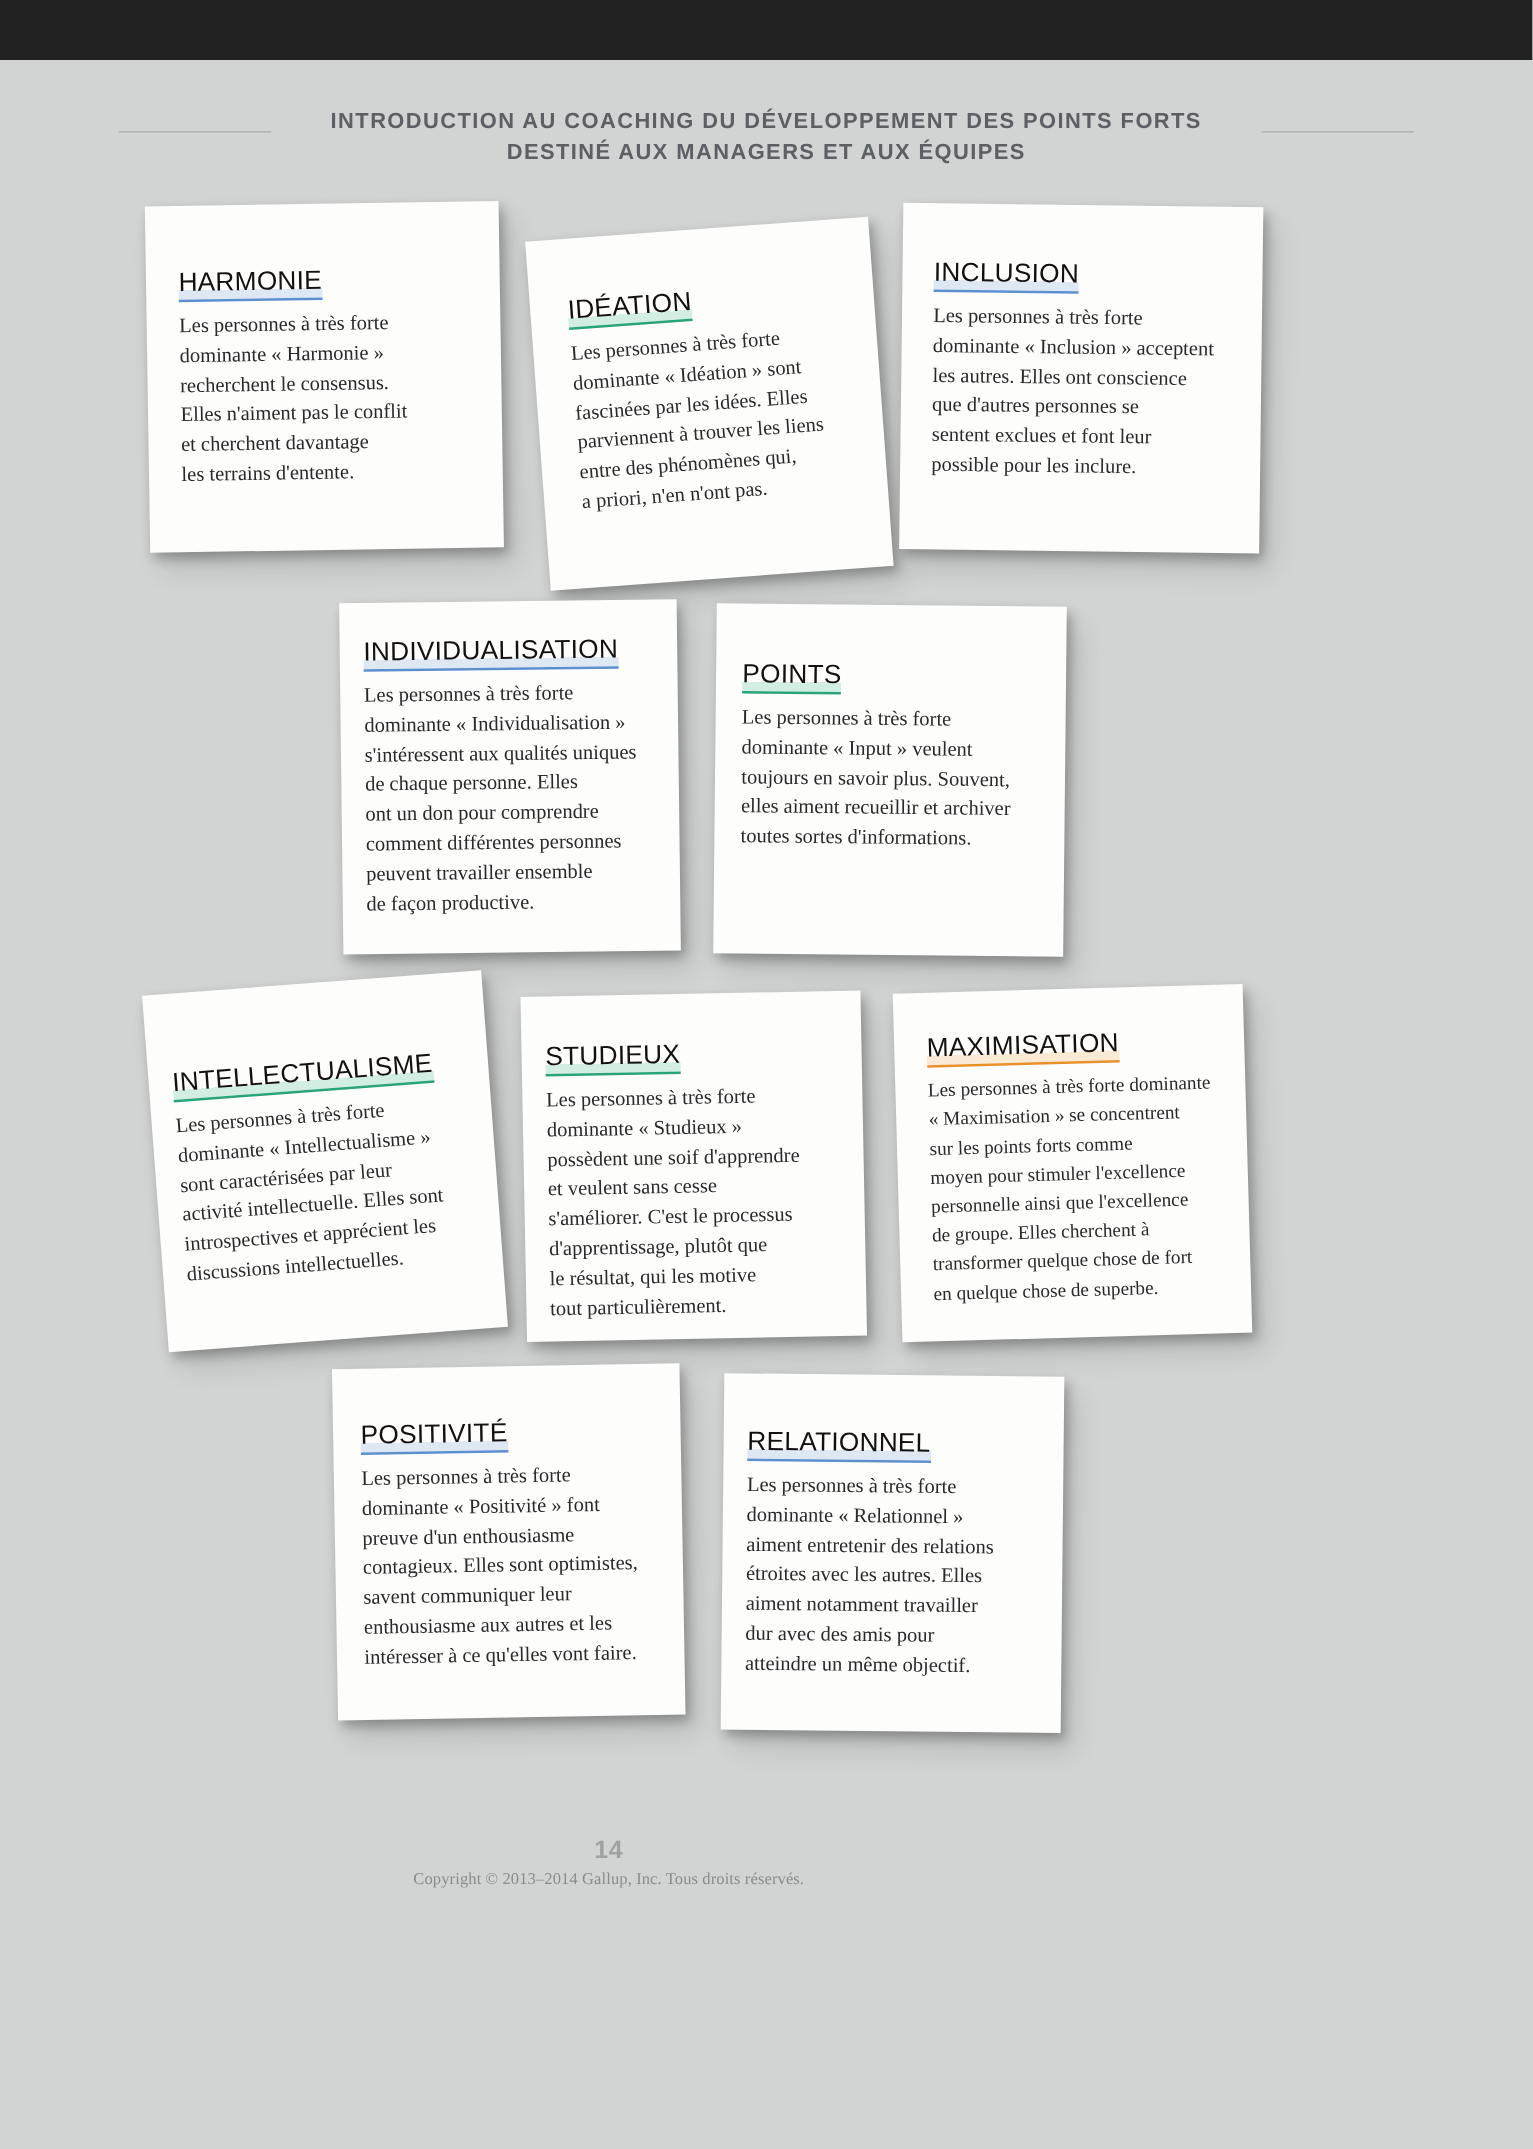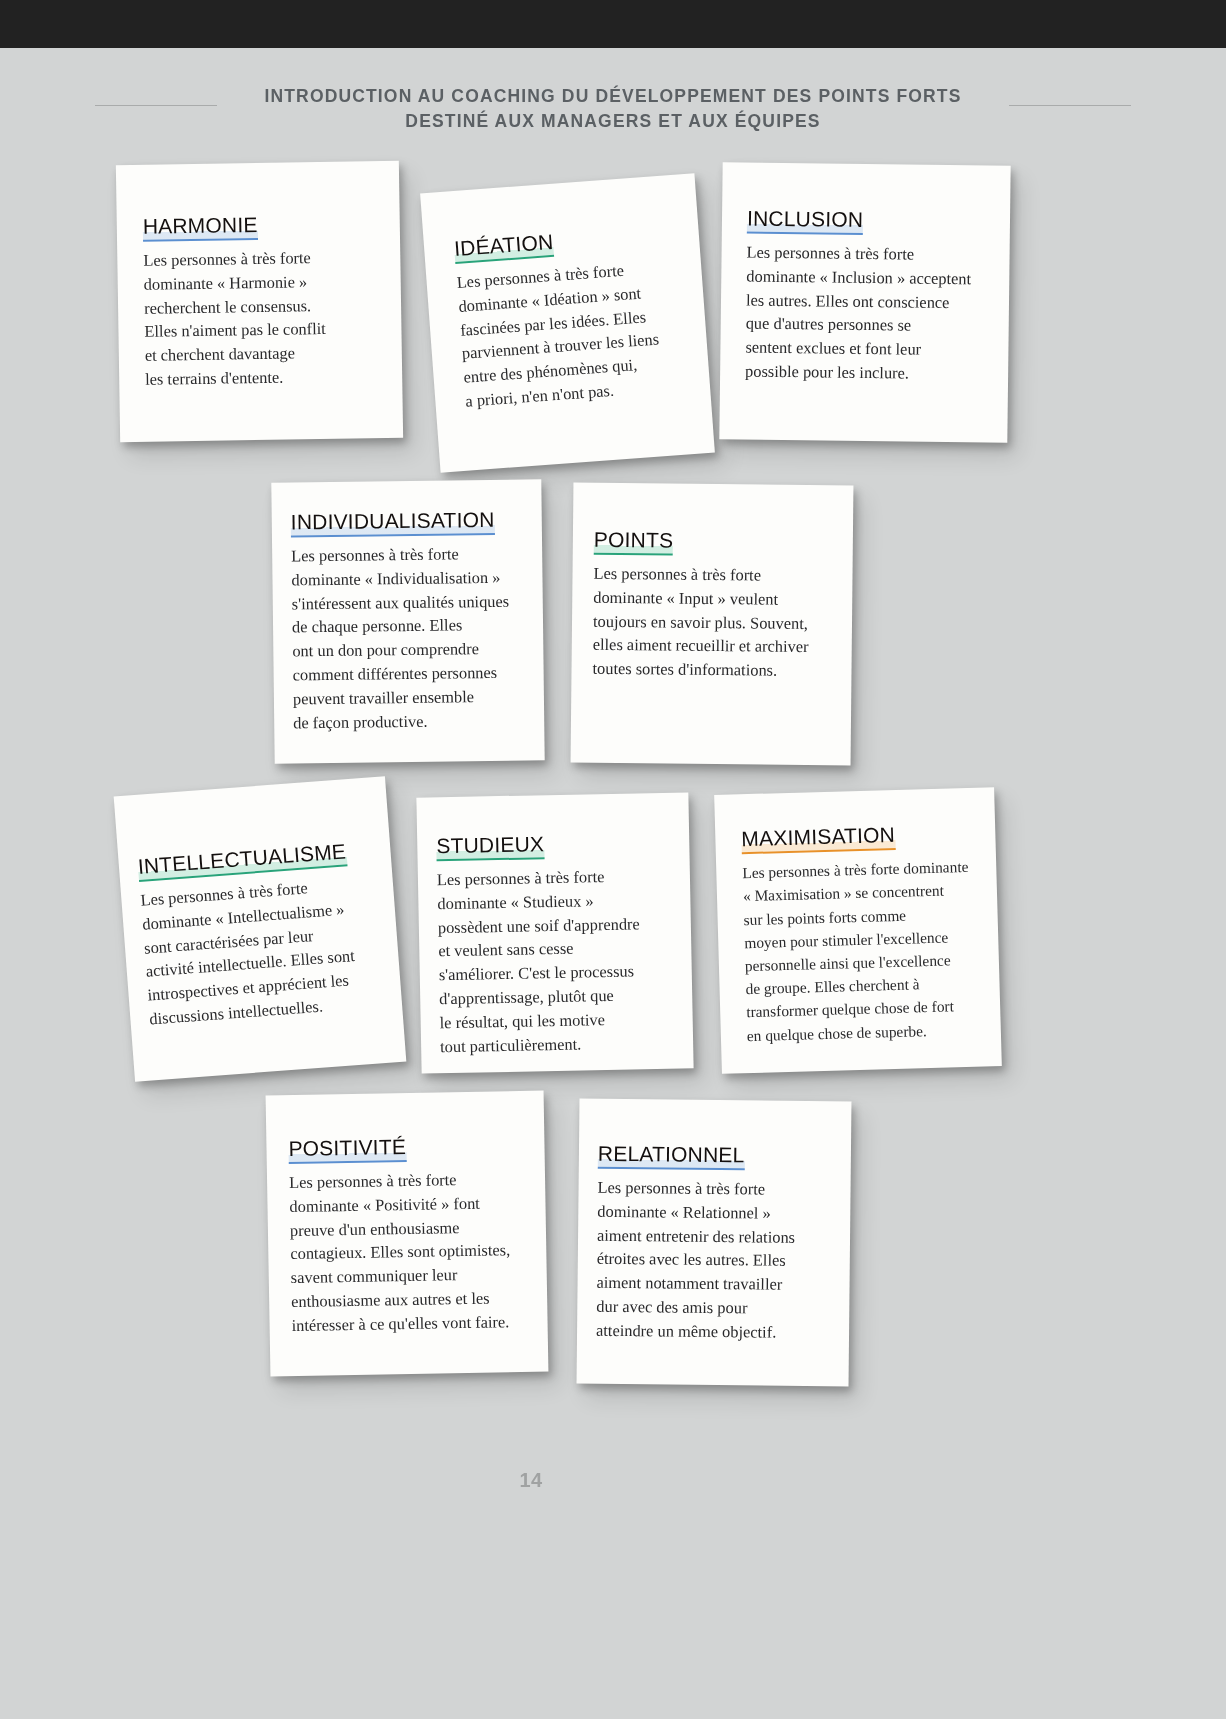--- a/index.html
+++ b/index.html
@@ -159,21 +159,20 @@
   }
   #card-relationnel .card-inner { padding: 43px 0 0 19px; }
 
   
   #footer {
     position: absolute;
     left: 0;
     top: 1468px;
     width: 974px;
     text-align: center;
-    padding-left: 44px;
   }
   #page-number {
     font-family: "Liberation Sans", sans-serif;
     font-size: 20px;
     font-weight: 700;
     color: #a0a2a2;
     letter-spacing: 0.5px;
     line-height: 24px;
   }
   #copyright {
@@ -319,15 +318,16 @@
 aiment entretenir des relations
 étroites avec les autres. Elles
 aiment notamment travailler
 dur avec des amis pour
  atteindre un même objectif.</div>
     </div>
   </div>
 
   <div id="footer">
     <div id="page-number">14</div>
+    <div id="copyright">Copyright © 2013–2014 Gallup, Inc. Tous droits réservés.</div>
   </div>
 
 </div>
 
 </body></html>

